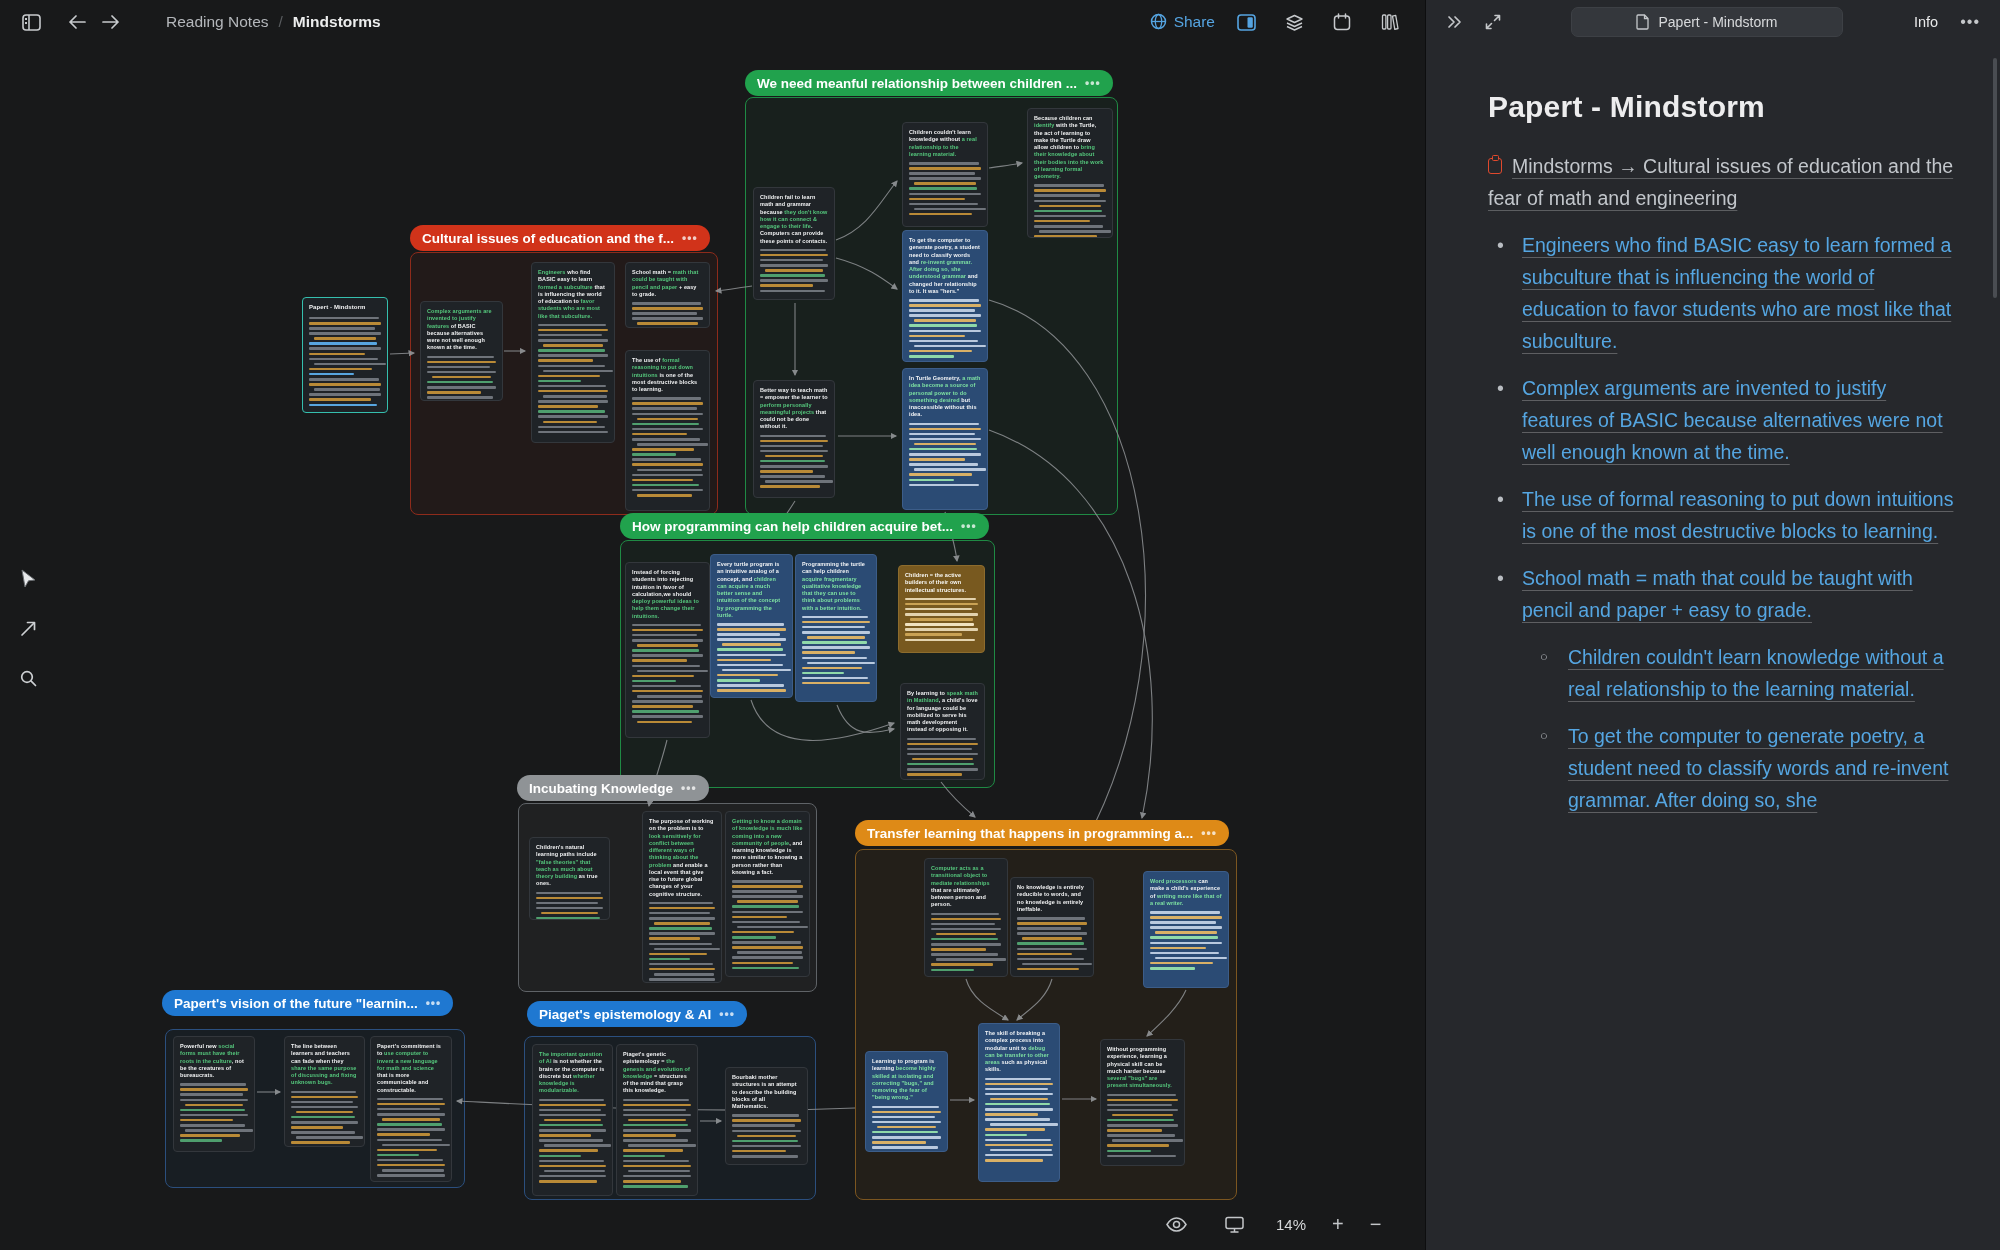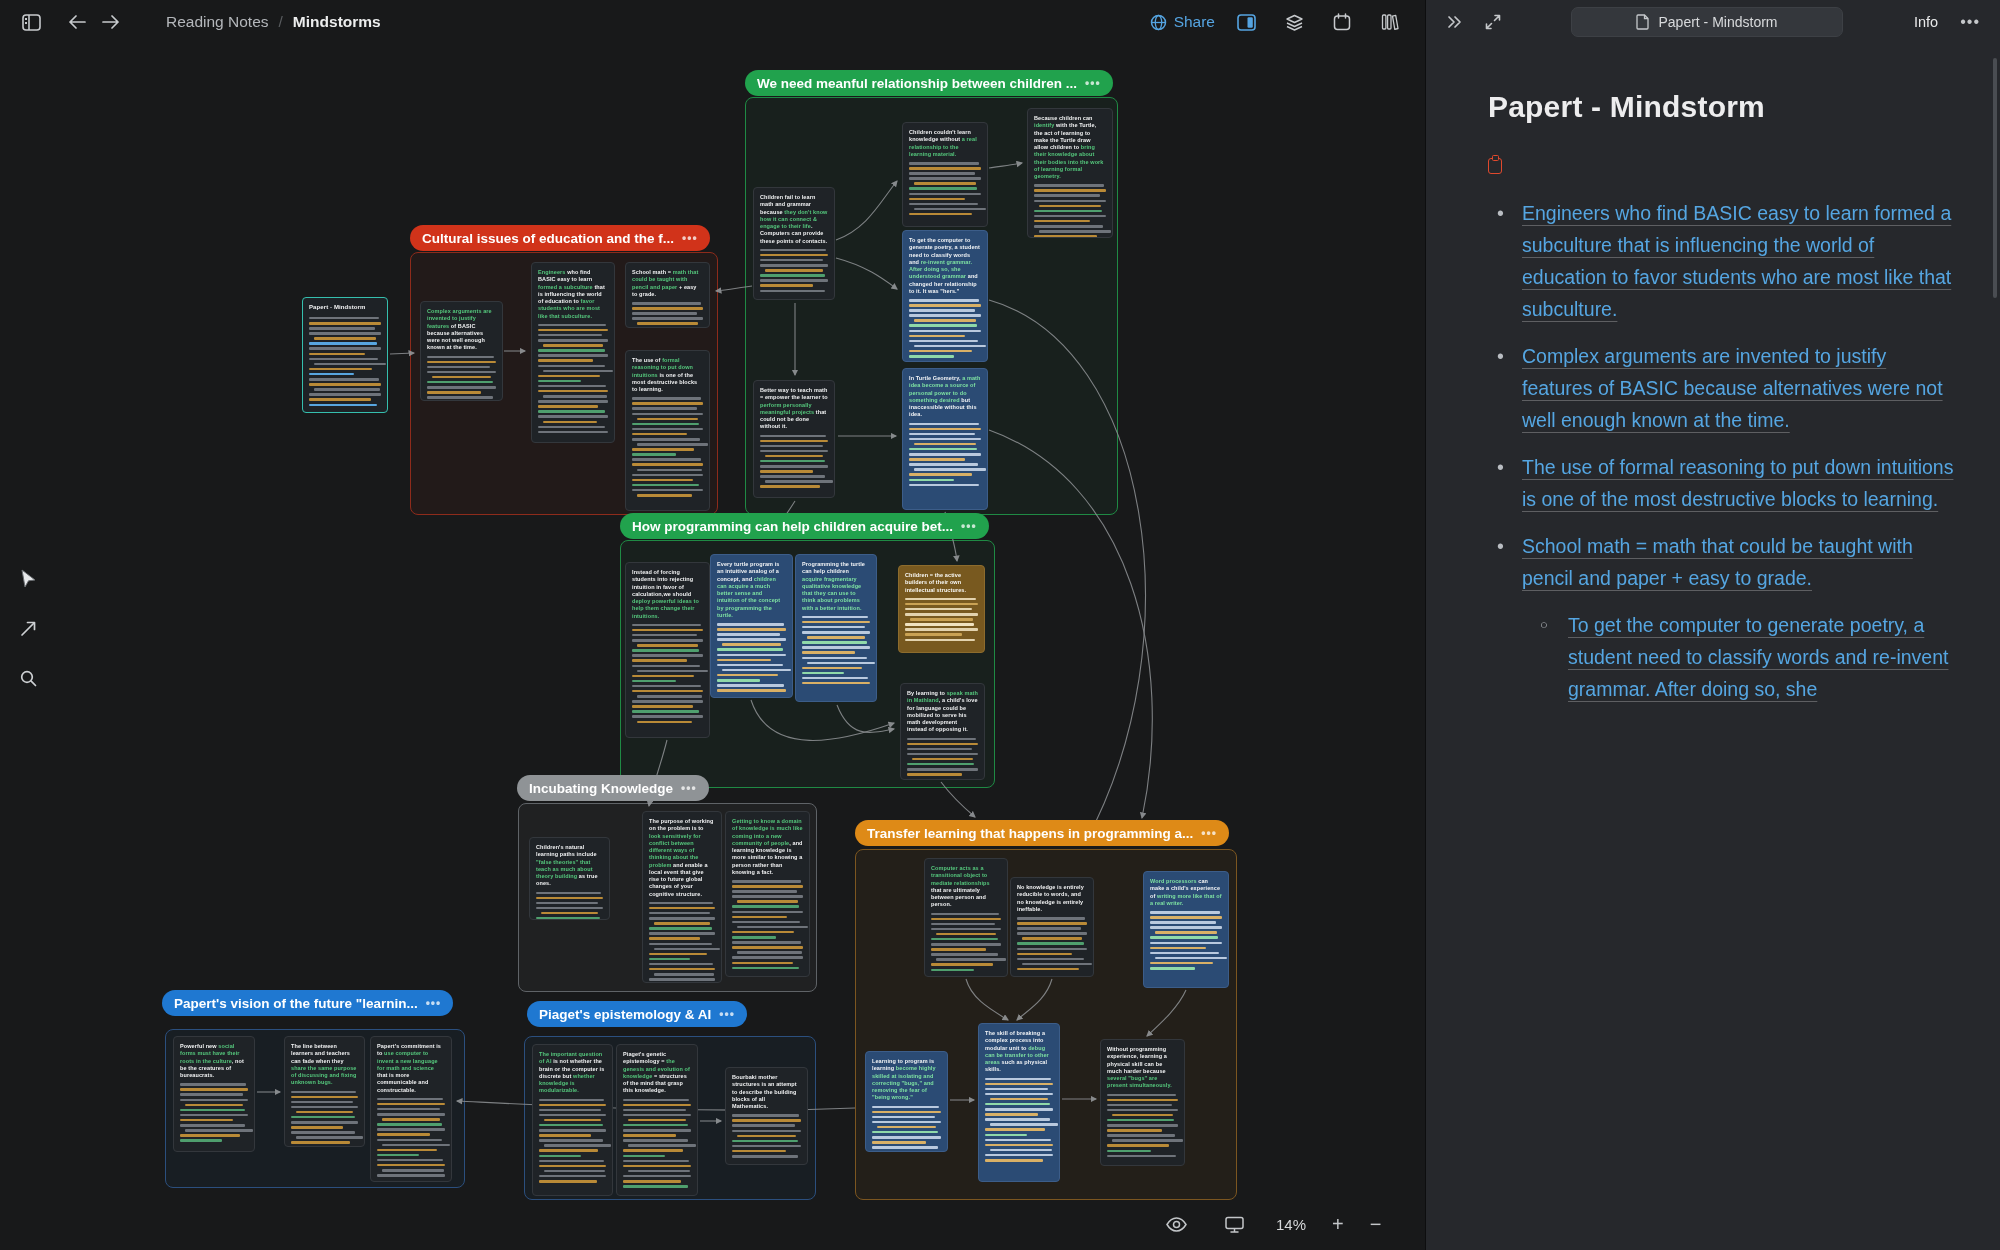--- a/index.html
+++ b/index.html
@@ -11,21 +11,21 @@
   #toolbar { position:absolute; left:0; top:0; width:1425px; height:44px;
              display:flex; align-items:center; background:#18191a; z-index:40; }
   .tb-ic { width:34px; height:30px; display:flex; align-items:center; justify-content:center;
            color:#c7cacd; cursor:pointer; border-radius:6px; }
   .tb-ic svg { display:block; }
   #breadcrumb { display:flex; align-items:center; gap:10px; margin-left:38px; font-size:15.5px; }
   #breadcrumb .bc-a { color:#b4b7bb; }
   #breadcrumb .bc-sep { color:#595c5f; }
   #breadcrumb .bc-b { color:#eceded; font-weight:700; }
   #tb-right { margin-left:auto; display:flex; align-items:center; gap:14px; padding-right:18px; }
-  #share-btn { display:flex; align-items:flex-end; gap:7px; color:#55a4e1; font-size:15.5px; cursor:pointer; }
+  #share-btn { display:flex; align-items:flex-start; gap:7px; color:#55a4e1; font-size:15.5px; cursor:pointer; }
   .tb-blue { color:#55a4e1; }
 
   
   #side-tools { position:absolute; left:12px; top:562px; display:flex; flex-direction:column;
                 gap:18px; z-index:45; }
   .st-btn { width:32px; height:32px; display:flex; align-items:center; justify-content:center;
             color:#cdd0d3; cursor:pointer; }
 
   
   #canvas { position:absolute; left:0; top:0; width:1425px; height:1250px; overflow:hidden; }
@@ -815,24 +815,25 @@
             <path d="M8.5,1 L8.5,4.5 L12,4.5" stroke="#c5c8cb" stroke-width="1.3" fill="none"></path>
           </svg>
         <span>Papert - Mindstorm</span>
       </div>
       <div id="info-btn">Info</div>
       <div id="panel-more">•••</div>
     </div>
     <div id="doc">
       <div id="doc-title">Papert - Mindstorm</div>
       <div id="doc-body">
-          <div class="d-link"><span class="clip red"></span></div>
+          <div class="d-link"><span class="clip red"></span><span class="txt">Mindstorms → Cultural issues of education and the fear of math and engineering</span></div>
           <div class="d-b l1"><span class="txt">Engineers who find BASIC easy to learn formed a subculture that is influencing the world of education to favor students who are most like that subculture.</span></div>
           <div class="d-b l1"><span class="txt">Complex arguments are invented to justify features of BASIC because alternatives were not well enough known at the time.</span></div>
           <div class="d-b l1"><span class="txt">The use of formal reasoning to put down intuitions is one of the most destructive blocks to learning.</span></div>
           <div class="d-b l1"><span class="txt">School math = math that could be taught with pencil and paper + easy to grade.</span></div>
+          <div class="d-b l2"><span class="txt">Children couldn't learn knowledge without a real relationship to the learning material.</span></div>
           <div class="d-b l2"><span class="txt">To get the computer to generate poetry, a student need to classify words and re-invent grammar. After doing so, she</span></div>
         </div>
     </div>
     <div id="panel-scrollbar"></div>
   </div>
 
 </div>
 
 </body></html>

